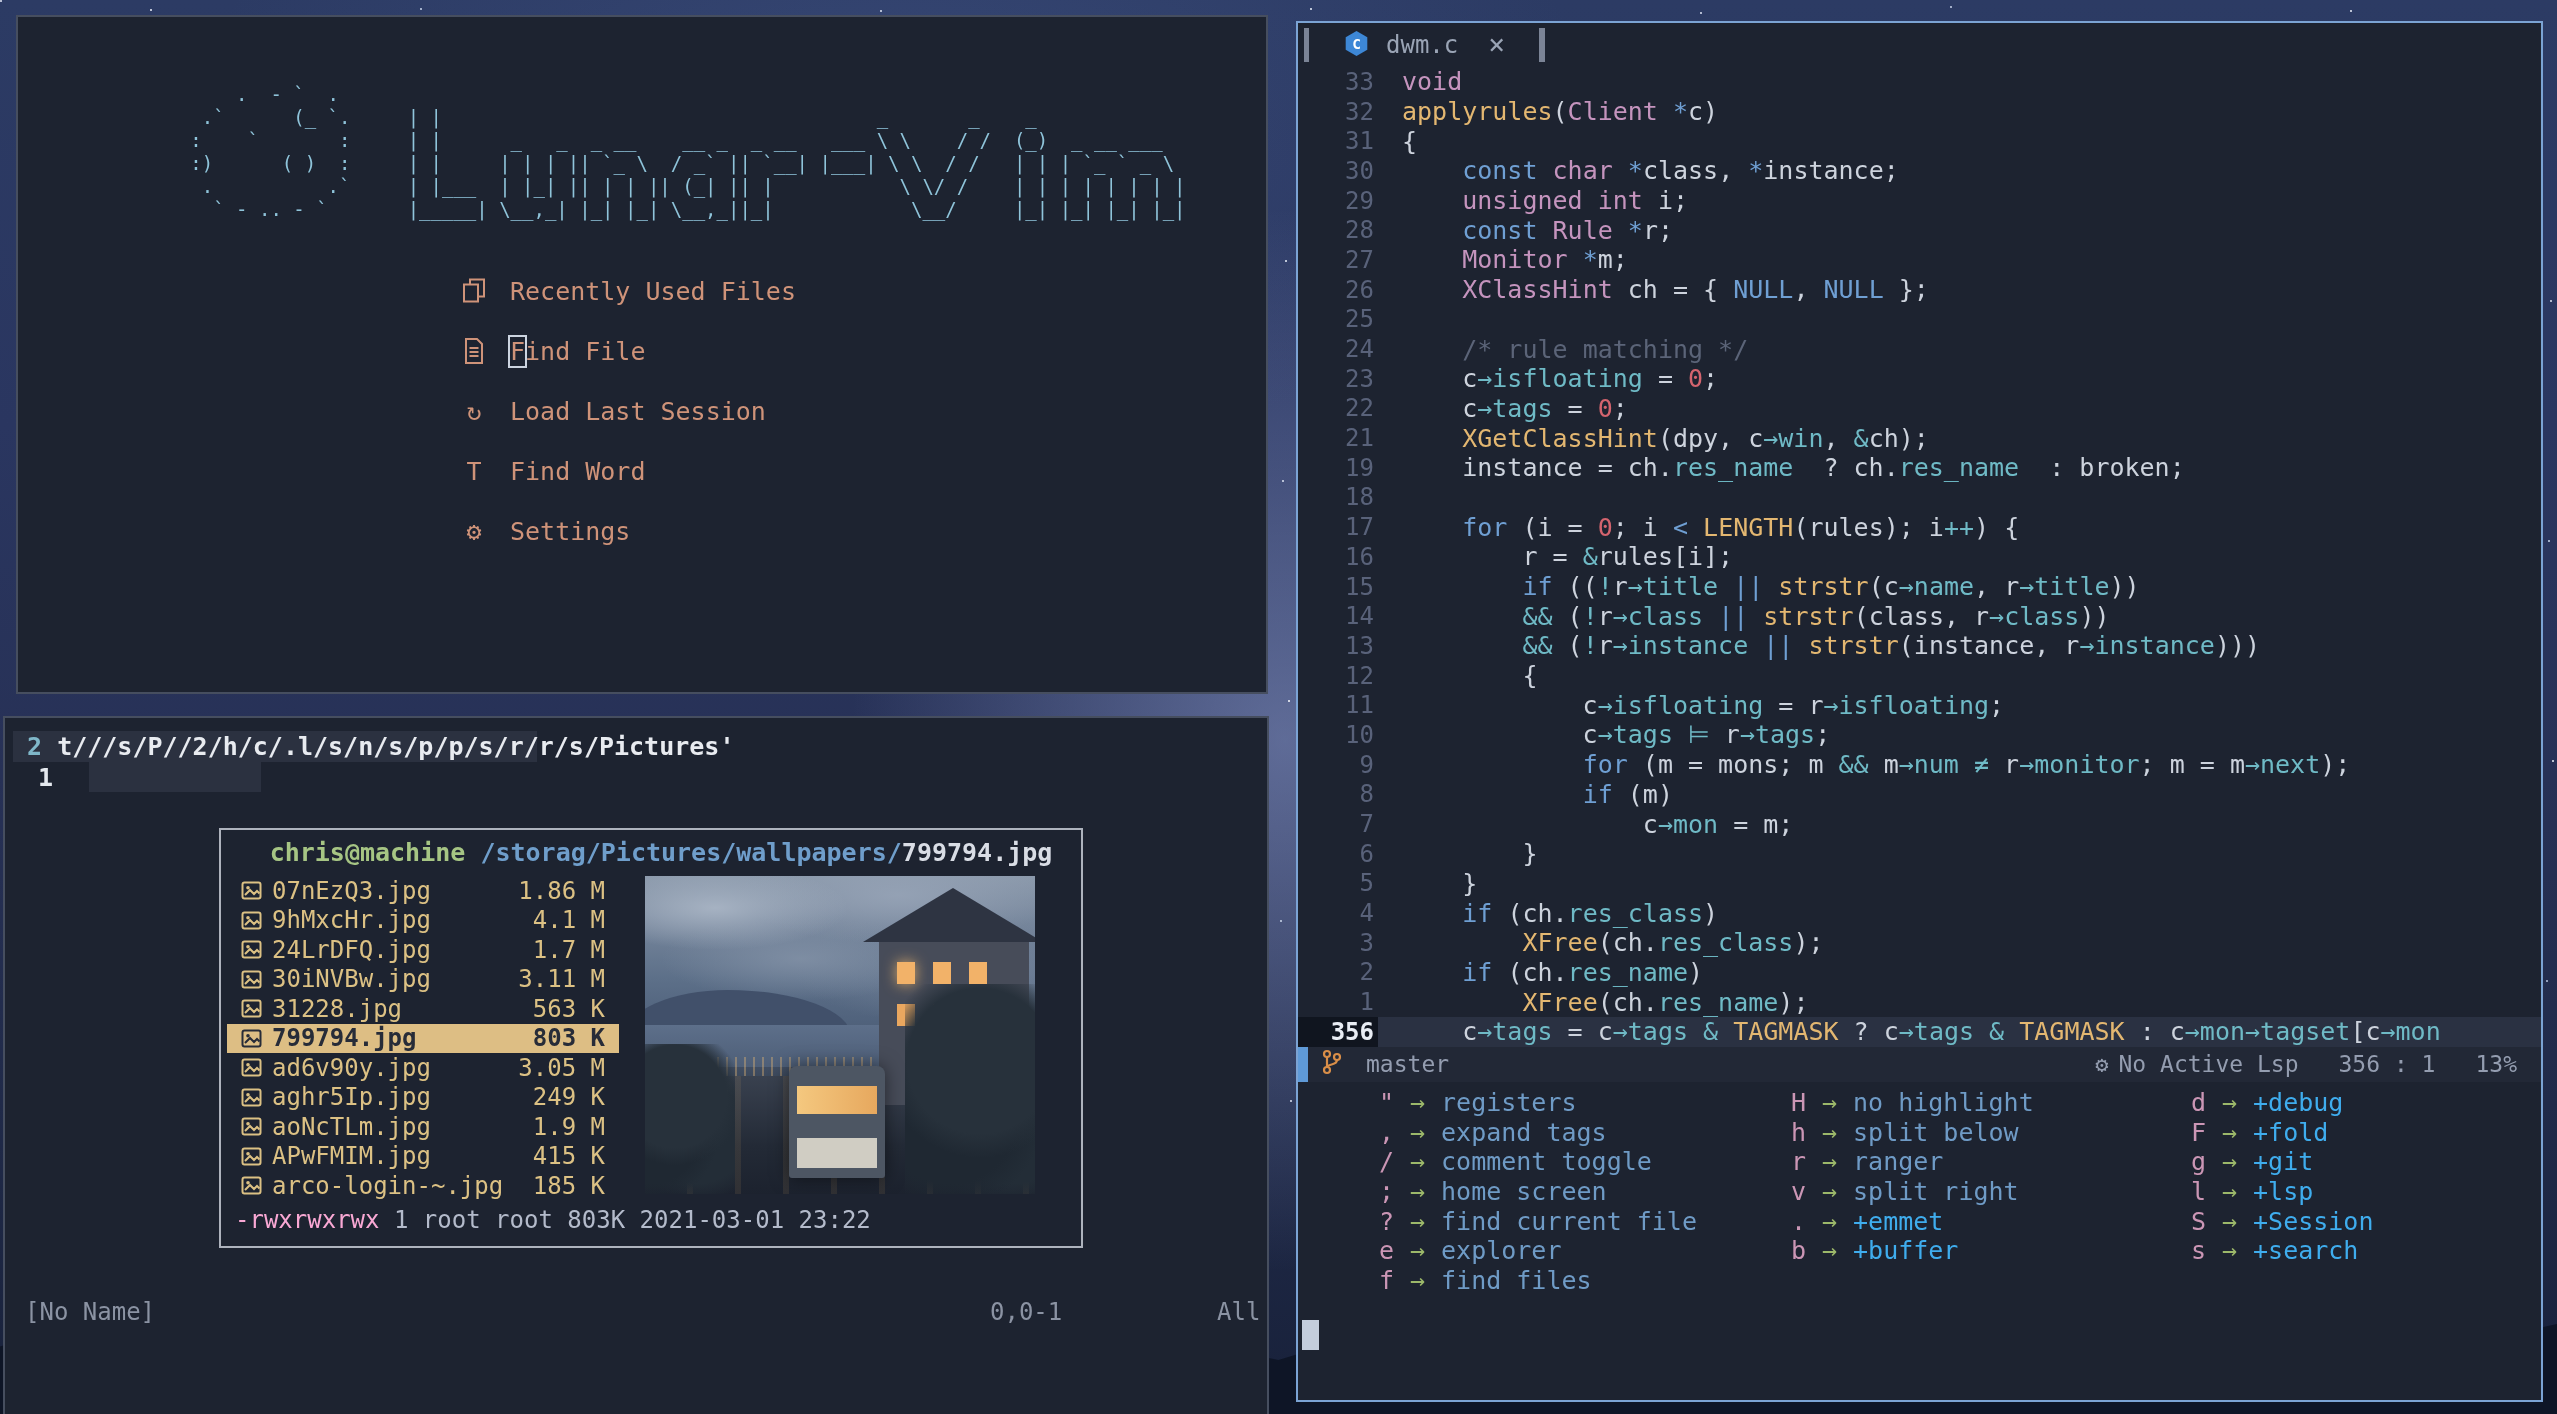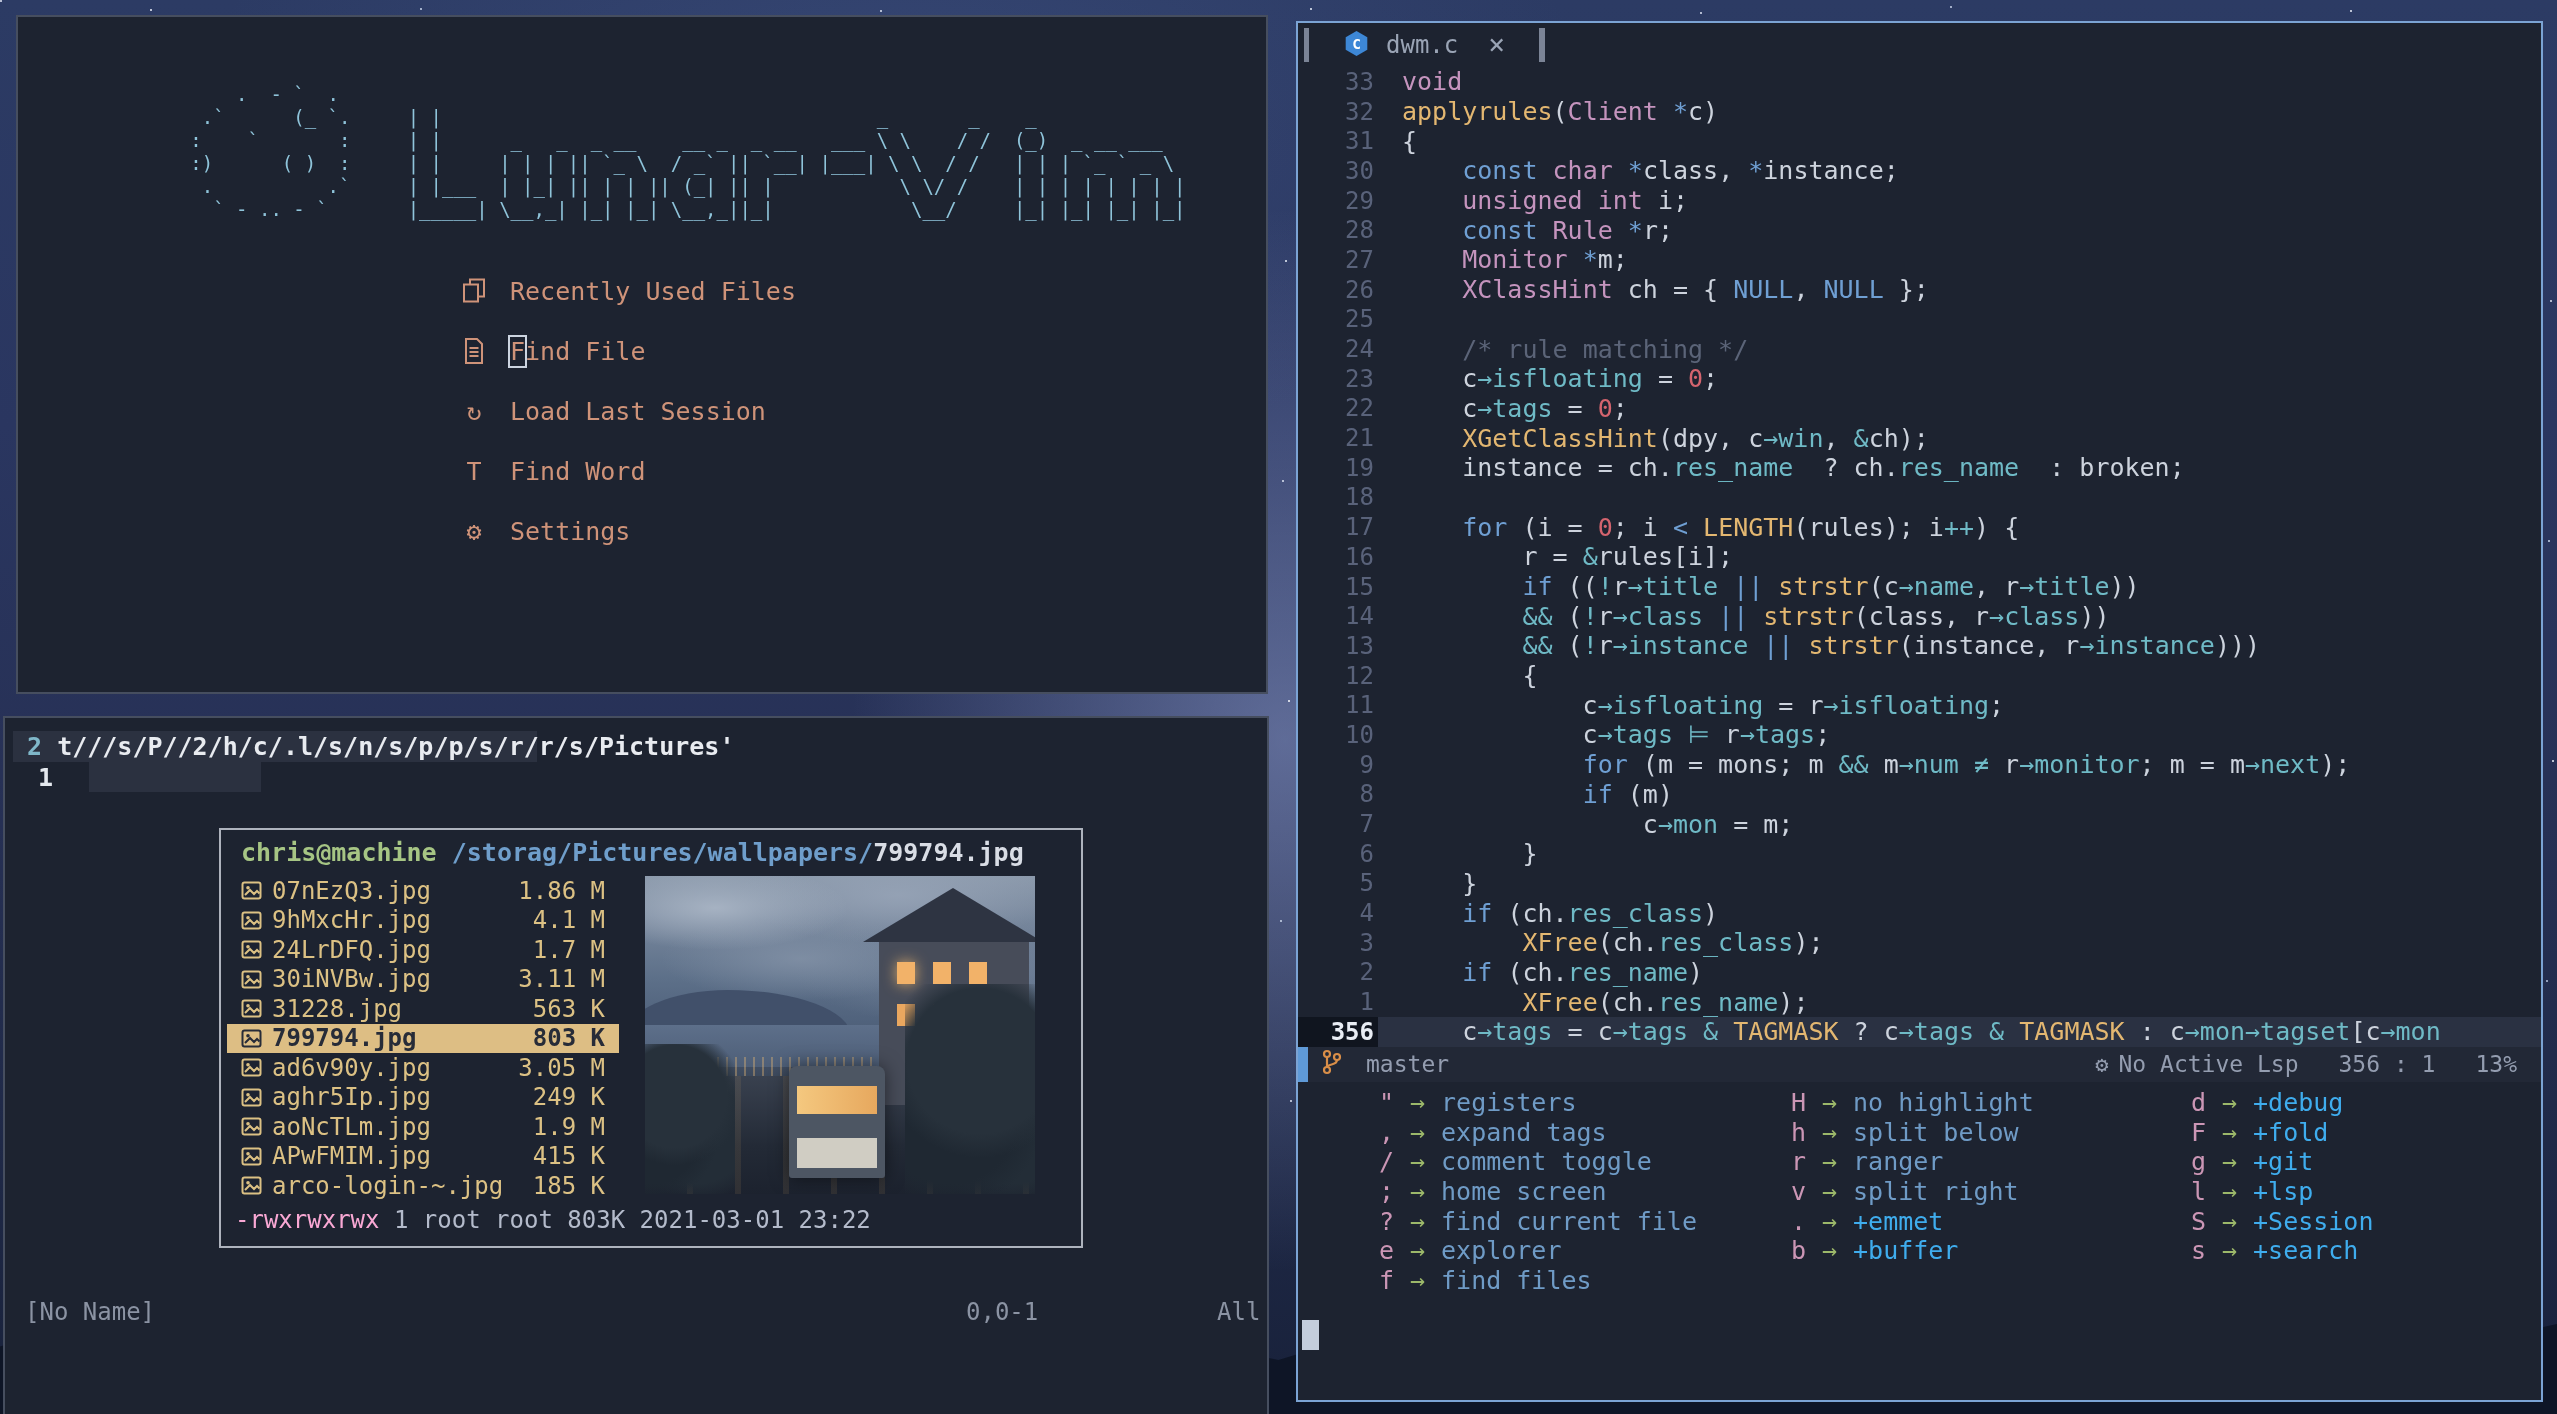--- a/index.html
+++ b/index.html
@@ -15,21 +15,21 @@
     980px 60px #dfe6f5,1130px 150px #cdd8ec,1310px 8px #eef3fc,1460px 70px #dfe6f5,1650px 30px #c9d4ea,
     1840px 100px #eef3fc,2040px 50px #dfe6f5,2230px 140px #cdd8ec,2420px 60px #eef3fc,2510px 160px #dfe6f5,
     60px 220px #b8c5e0,260px 330px #dfe6f5,440px 500px #cdd8ec,90px 620px #dfe6f5,1285px 260px #eef3fc,
     1282px 480px #dfe6f5,1288px 700px #fdfeff,1280px 920px #cdd8ec,2550px 300px #dfe6f5,2548px 540px #c9d4ea,
     2552px 760px #eef3fc,2546px 980px #b8c5e0,1290px 1100px #dfe6f5,700px 690px #cdd8ec,1700px 12px #dfe6f5,
     1950px 6px #c9d4ea,2350px 10px #eef3fc,880px 10px #dfe6f5,420px 8px #cdd8ec,150px 9px #eef3fc;}
   .mountains{position:absolute;left:0;bottom:0;width:100%;height:150px;background:#0e1526;
     clip-path:polygon(0 100%,0 55%,4% 35%,9% 60%,15% 42%,22% 68%,30% 48%,38% 72%,46% 50%,50% 64%,55% 38%,62% 66%,70% 44%,78% 70%,86% 52%,93% 66%,100% 40%,100% 100%);}
   .win{position:absolute;background:#1d2330;}
   .win-dash{left:16px;top:15px;width:1252px;height:679px;border:2px solid #464e5f;}
-  .win-term{left:3px;top:716px;width:1266px;height:698px;border:2px solid #464e5f;border-bottom:none;}
+  .win-term{left:3px;top:716px;width:1266px;height:698px;border:2px solid #464e5f;border-bottom:none;text-align:center;}
   .win-edit{left:1296px;top:21px;width:1247px;height:1381px;border:2px solid #7ba3d4;}
 
   
   .dash-art{margin:66px 0 0 138px;font-size:19px;line-height:23px;color:#8fc4da;white-space:pre;}
   .dash-menu{margin-top:40px;margin-left:440px;}
   .menu-item{display:flex;align-items:center;height:60px;color:#cf9379;font-size:25px;}
   .menu-icon{width:32px;display:flex;justify-content:center;align-items:center;font-size:25px;}
   .menu-label{margin-left:20px;white-space:pre;}
   .menu-cursor{box-shadow:0 0 0 2px #ccd4e0;}
   .dash-status{position:absolute;left:0;bottom:46px;width:100%;height:35px;background:#272d3b;}
@@ -48,21 +48,21 @@
   .pt-user{color:#a6c584;}.pt-path{color:#6f9ecb;}.pt-file{color:#d9dde5;}
   .file-list{position:absolute;left:6px;top:46px;width:392px;}
   .file-row{display:flex;align-items:center;height:29.5px;color:#dcc184;font-size:24px;}
   .file-row .fico{display:flex;margin:0 10px 0 14px;}
   .file-size{margin-left:auto;padding-right:14px;white-space:pre;}
   .file-row.selected{background:#ddbe84;color:#272c38;font-weight:bold;}
   .perm-row{position:absolute;left:14px;top:376px;font-size:24px;white-space:pre;}
   .perm{color:#f9a8d4;}.perm-rest{color:#b4bbcb;}
   .term-status{position:absolute;left:0;top:577px;width:100%;height:34px;color:#8b93a3;font-size:24px;}
   .term-status .tname{position:absolute;left:20px;top:3px;}
-  .term-status .tpos{position:absolute;left:961px;top:3px;}
+  .term-status .tpos{position:absolute;left:985px;top:3px;}
   .term-status .tall{position:absolute;left:1212px;top:3px;}
 
   
   .preview{position:absolute;left:424px;top:46px;width:390px;height:318px;overflow:hidden;background:
     radial-gradient(190px 60px at 18% 10%, rgba(168,180,196,.95), transparent 70%),
     radial-gradient(230px 70px at 65% 6%, rgba(150,163,182,.9), transparent 70%),
     radial-gradient(200px 60px at 40% 26%, rgba(130,145,166,.85), transparent 70%),
     radial-gradient(260px 80px at 85% 30%, rgba(118,133,156,.8), transparent 70%),
     linear-gradient(180deg,#8b99ab 0%,#74849a 16%,#5d7089 32%,#50627c 46%,#49596f 54%,#3d4a5e 62%,#323c4c 70%,#262e3c 100%);}
   .pv-hill{position:absolute;left:-20px;top:36%;width:58%;height:16%;background:#41506a;border-radius:50% 60% 0 0/100% 100% 0 0;}

